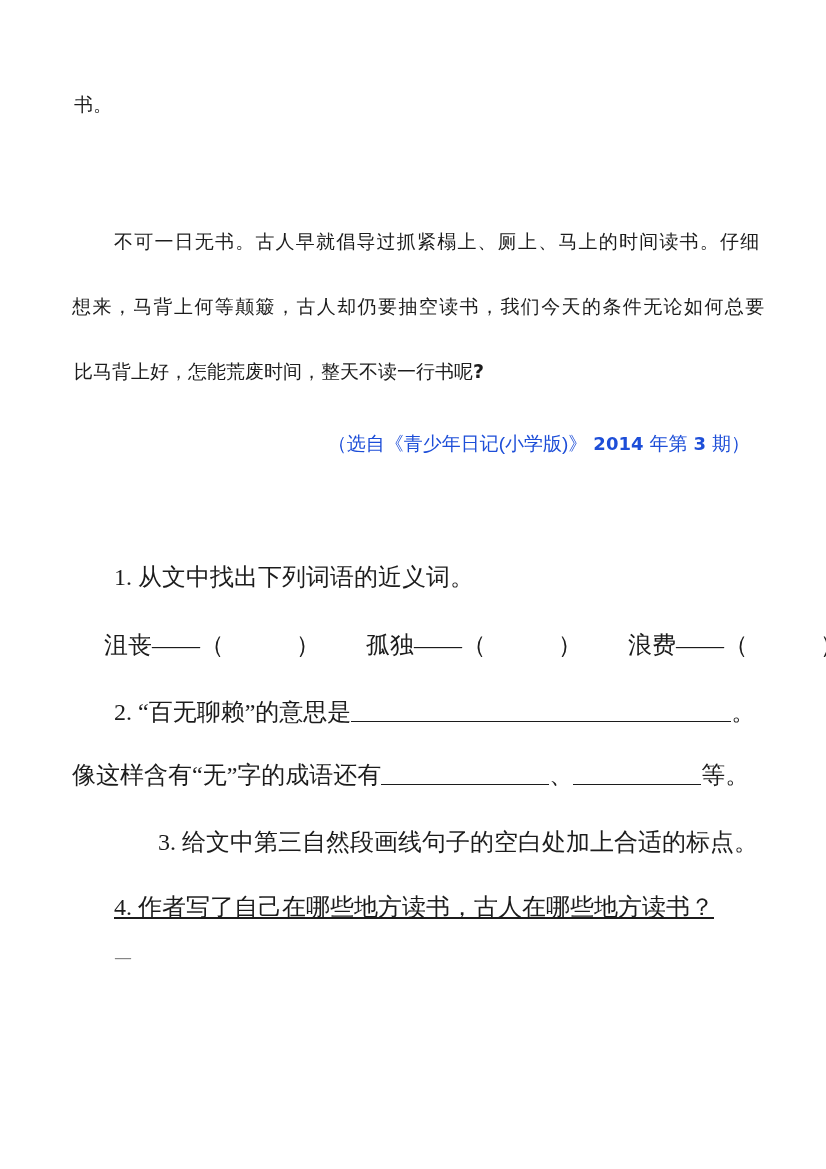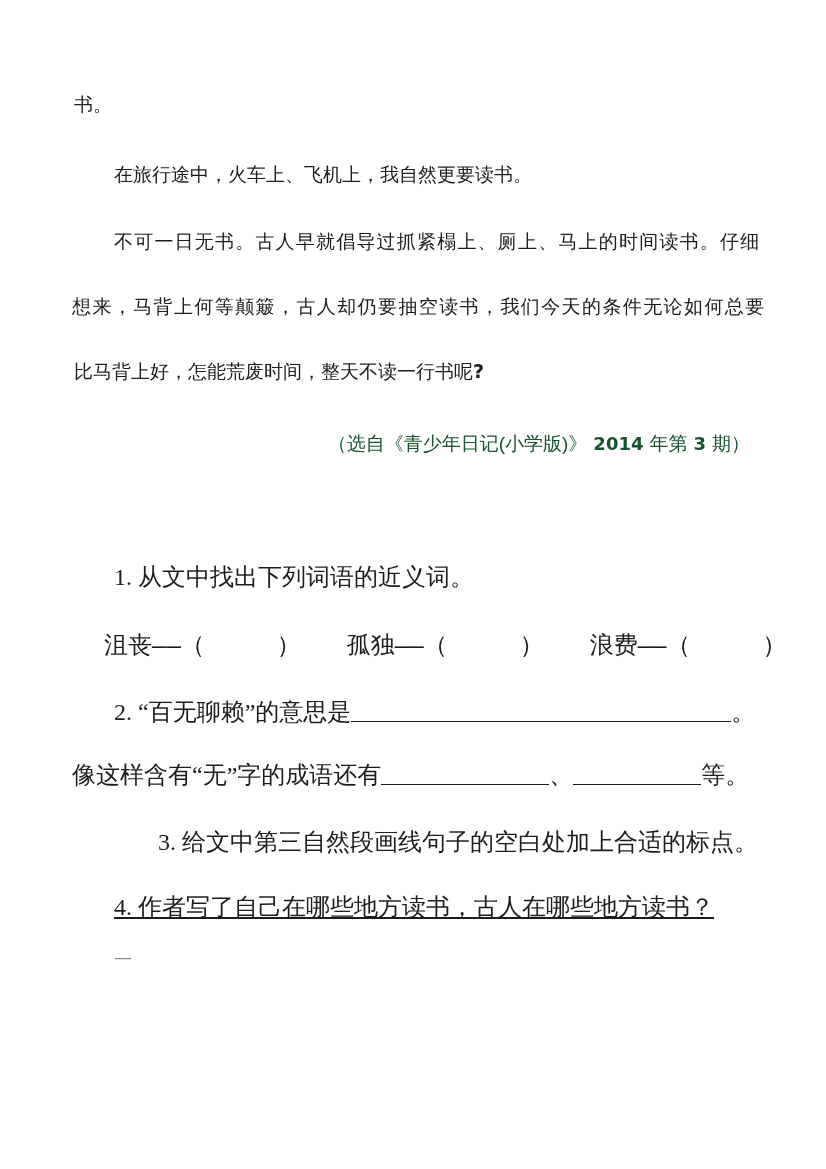--- a/index.html
+++ b/index.html
@@ -10,54 +10,53 @@
     background: #ffffff;
     overflow: hidden;
     font-family: "Liberation Sans", sans-serif;
     color: #1c1c1c;
   }
   .line { position: absolute; white-space: nowrap; line-height: 1.25; }
   .body-sans { font-family: "Liberation Sans", sans-serif; font-size: 19px; color: #1c1c1c; }
   .justified-1 { letter-spacing: 1.2px; }
   .justified-2 { letter-spacing: 1.4px; }
   .q-serif { font-family: "Liberation Serif", serif; font-size: 24px; color: #1c1c1c; }
-  .source-line { font-family: "Liberation Sans", sans-serif; font-size: 19px; color: #14532d; }
+  .source-line { font-family: "Liberation Sans", sans-serif; font-size: 19px; color: #1d4ed8; }
   .source-num { font-family: "DejaVu Sans", sans-serif; font-weight: 700; margin: 0 6px; font-size: 18px; }
   .bold-mark { font-family: "DejaVu Sans", sans-serif; font-weight: 700; }
   .blank {
     display: inline-block;
     border-bottom: 1px solid #1c1c1c;
     height: 18px;
     vertical-align: -2px;
   }
   .blank-q2 { width: 380px; }
   .blank-a { width: 168px; }
   .blank-b { width: 128px; }
   .paren-gap { display: inline-block; width: 72px; }
-  .syn-group { display: inline-block; margin-right: 40px; font-family: Liberation Mono, monospace; }
+  .syn-group { display: inline-block; margin-right: 40px; }
   .syn-group:last-child { margin-right: 8px; }
   .answer-dash {
     position: absolute;
     left: 115px;
     top: 948px;
     font-family: "Liberation Serif", serif;
     font-size: 16px;
     font-weight: 700;
     color: #868686;
     line-height: 1.2;
   }
 </style>
 </head>
 <body>
 
 <div class="page">
 
   <div class="line body-sans" style="left:74px; top:93px;">书。</div>
 
-  <div class="line body-sans" style="left:114px; top:163px;">在旅行途中，火车上、飞机上，我自然更要读书。</div>
 
   <div class="line body-sans justified-1" style="left:114px; top:230px;">不可一日无书。古人早就倡导过抓紧榻上、厕上、马上的时间读书。仔细</div>
 
   <div class="line body-sans" style="left:74px; top:360px;"><span>比马背上好，怎能荒废时间，整天不读一行书呢</span><span class="bold-mark">?</span></div>
 
   <div class="line body-sans justified-2" style="left:72px; top:295px;">想来，马背上何等颠簸，古人却仍要抽空读书，我们今天的条件无论如何总要</div>
 
   <div class="line source-line" style="right:76px; top:432px; text-align:right;"><span>（选自《青少年日记(小学版)》</span><span class="source-num">2014</span><span>年第</span><span class="source-num">3</span><span>期）</span></div>
 
   <div class="line q-serif" style="left:114px; top:562px;">1. 从文中找出下列词语的近义词。</div>

